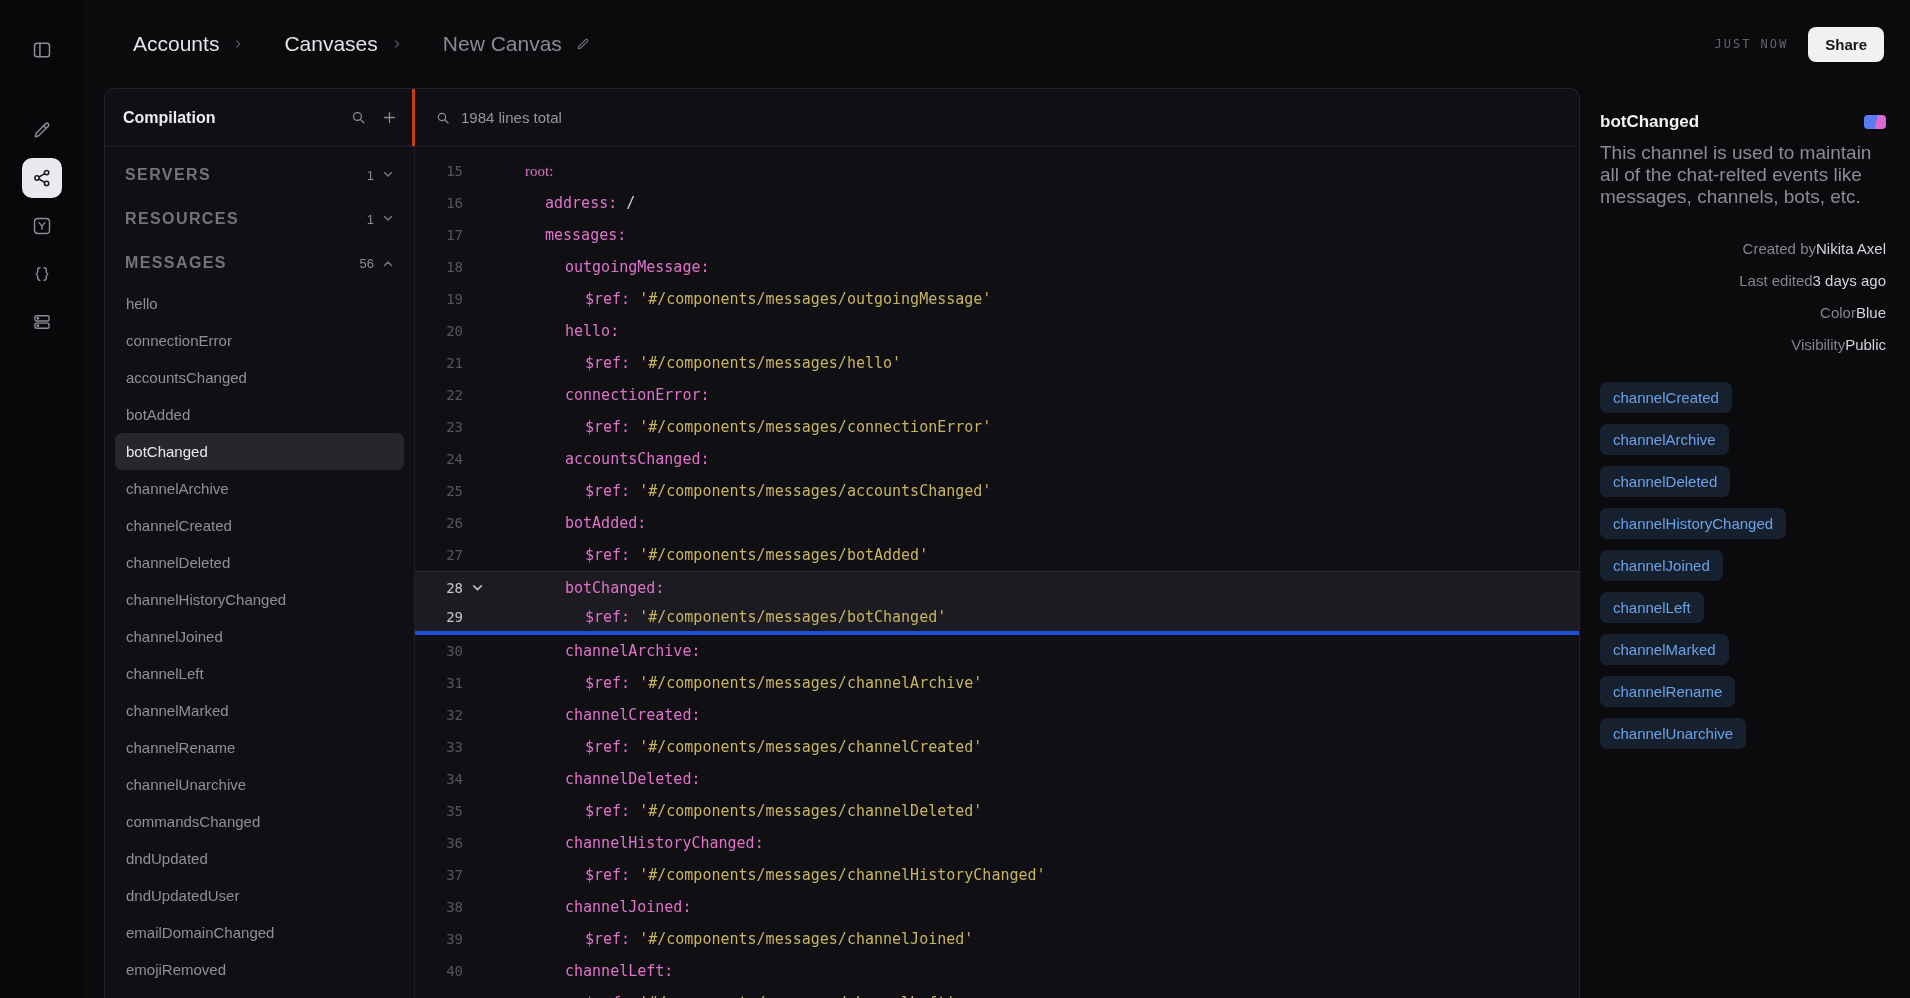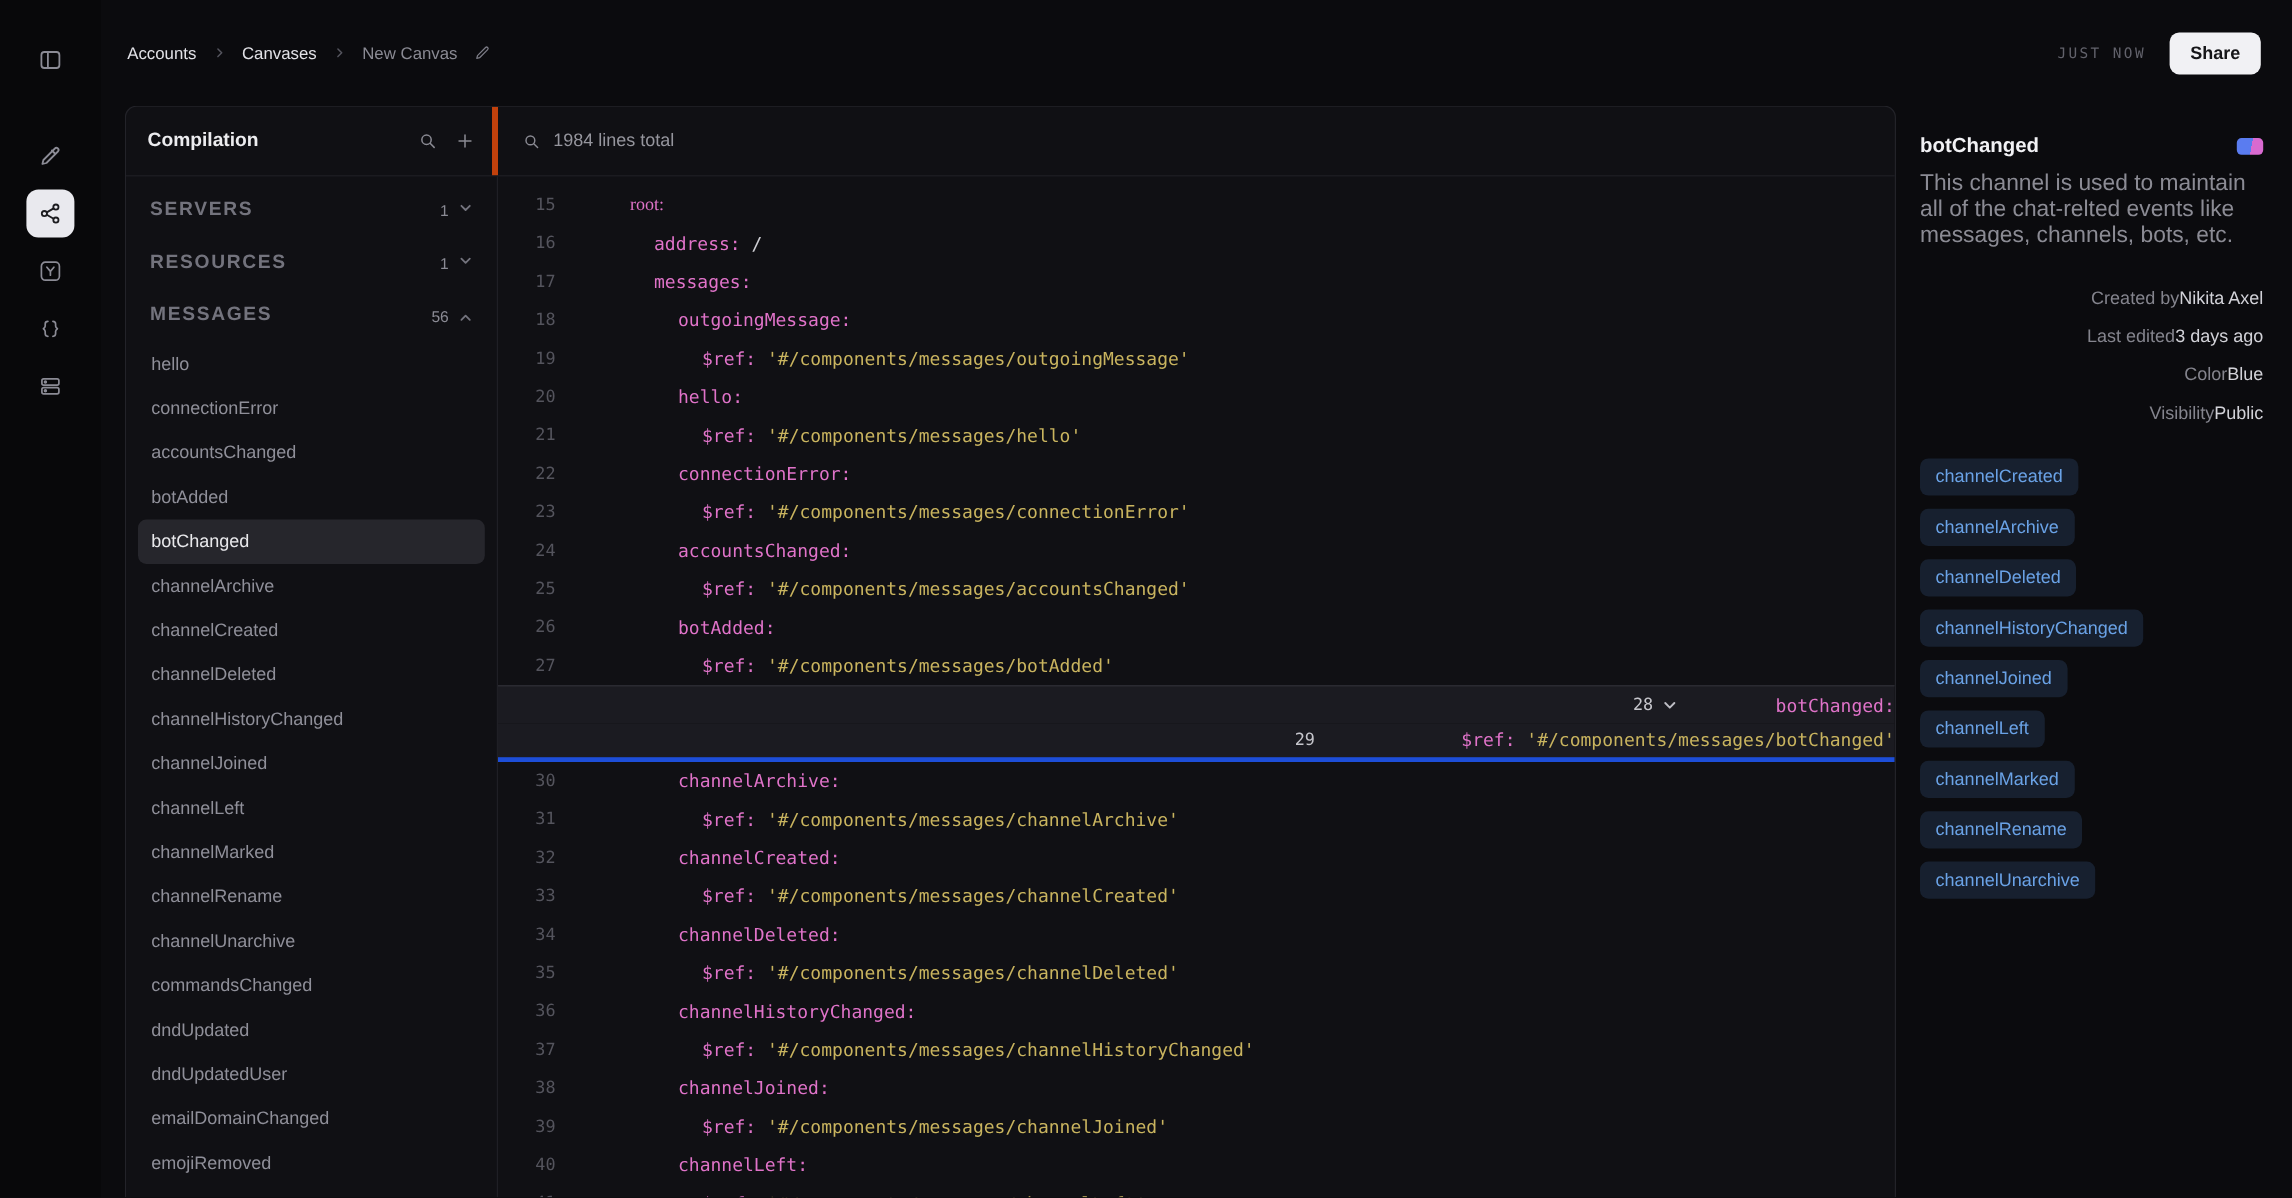--- a/index.html
+++ b/index.html
@@ -23,21 +23,21 @@
   }
   .rail-top { margin-bottom:40px; }
   .rail-group { display:flex; flex-direction:column; gap:8px; align-items:center; }
   .rail-icon.active { background:#e9e9ee; color:#1c1c20; }
   
   .main { flex:1; display:flex; flex-direction:column; min-width:0; }
   .topbar {
     flex:0 0 88px; height:88px; display:flex; align-items:center;
     padding:0 26px 0 22px; gap:12px;
   }
-  .crumb { font-size:14px; color:#e2e2e7; cursor:pointer; }
+  .crumb { font-size:21px; color:#e2e2e7; cursor:pointer;margin-left:27px; }
   .crumb.muted { color:#8a8a93; }
   .sep { color:#55555e; display:flex; align-items:center; }
   .pencil { color:#7c7c86; display:flex; align-items:center; margin-left:2px; cursor:pointer; }
   .topbar-right { margin-left:auto; display:flex; align-items:center; gap:20px; }
   .status {
     font-family:"DejaVu Sans Mono", monospace; font-size:12px;
     letter-spacing:2px; color:#62626b;
   }
   .share-btn {
     background:#f1f1f4; color:#151518; border:none; border-radius:8px;
@@ -46,21 +46,21 @@
   }
   
   .content { flex:1; display:flex; min-height:0; padding-left:20px; }
   .card {
     flex:0 0 1476px; width:1476px; background:#101014;
     border:1px solid #232329; border-bottom:none;
     border-radius:10px 10px 0 0; display:flex; flex-direction:column; overflow:hidden;
   }
   .card-header { flex:0 0 58px; height:58px; display:flex; border-bottom:1px solid #1f1f25; }
   .ch-left {
-    flex:0 0 310px; width:310px; border-right:5px solid #c2410c;
+    flex:0 0 310px; width:310px; border-right:3px solid #c2410c;
     display:flex; align-items:center; padding:0 14px 0 18px; gap:14px;
   }
   .panel-title { font-size:16px; font-weight:600; color:#ececef; flex:1; }
   .hicon { color:#8a8a93; display:flex; align-items:center; cursor:pointer; }
   .ch-right { flex:1; display:flex; align-items:center; padding:0 20px; gap:10px; }
   .lines-total { font-size:15px; color:#95959d; }
   .card-body { flex:1; display:flex; min-height:0; }
   
   .sidebar {
     flex:0 0 310px; width:310px; border-right:1px solid #1f1f25;
@@ -76,21 +76,21 @@
   .chev.up { transform:rotate(180deg); }
   .item {
     height:37px; display:flex; align-items:center; padding:0 11px;
     border-radius:7px; color:#8f8f99; font-size:15px; cursor:pointer;
     white-space:nowrap; overflow:hidden;
   }
   .item.selected { background:#26262c; color:#e9e9ec; }
   
   .editor { flex:1; min-width:0; overflow:hidden; padding-top:8px; }
   .cline { height:32px; display:flex; align-items:center; cursor:text; }
-  .cline.hl { background:#1b1b21;justify-content:flex-end; }
+  .cline.hl { background:#1b1b21; }
   .cline.hl-first { border-top:1px solid #303037; }
   .cline.hl-last { border-bottom:4px solid #1d4ed8; }
   .ln {
     flex:0 0 48px; width:48px; text-align:right;
     font-family:"DejaVu Sans Mono", monospace; font-size:14px; color:#54545d;
   }
   .cline.hl .ln { color:#c6c6cc; }
   .caret { flex:0 0 28px; width:28px; display:flex; justify-content:center; color:#bcbcc3; }
   .code { font-family:"DejaVu Sans Mono", monospace; font-size:15px; white-space:pre; }
   .tok-key { color:#e073c9; }

